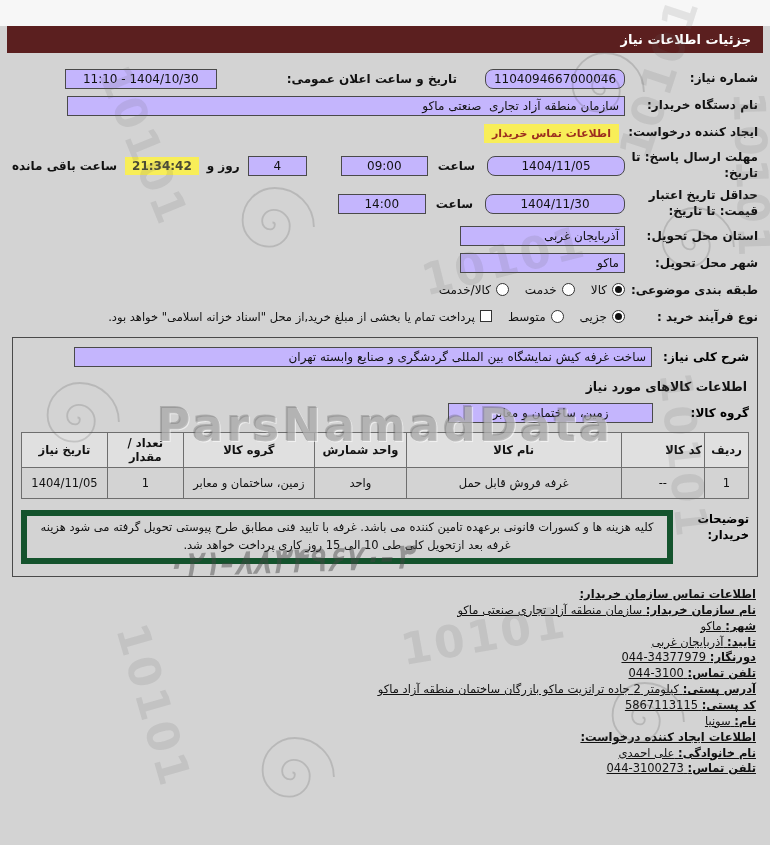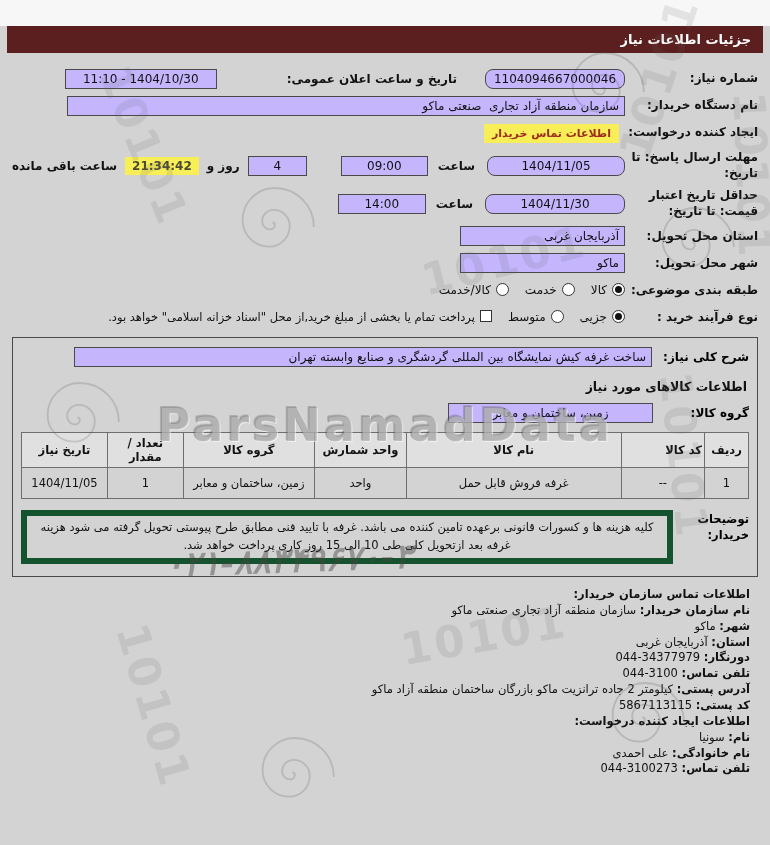--- a/index.html
+++ b/index.html
@@ -73,21 +73,21 @@
     text-align:center; height:31px; color:#111;
   }
   .col-row{width:44px;} .col-code{width:84px;text-align:right;} .col-name{width:216px;}
   .col-unit{width:92px;} .col-group{width:132px;} .col-qty{width:76px;} .col-date{width:86px;}
   .notes-row { display:flex; align-items:stretch; margin-top:11px; }
   .notes-lbl { font-weight:bold; width:76px; flex-shrink:0; font-size:11.5px; line-height:1.35; padding-top:2px; }
   .notes-box {
     border:6px solid #14532d; flex:1; padding:3px 10px; font-size:11.5px;
     line-height:1.55; text-align:center; color:#111; background:rgba(255,255,255,0.0);
   }
-  .contact { margin:10px 20px 0; font-size:11.5px; line-height:1.38; color:#111; position:relative; z-index:2; }
+  .contact { margin:10px 14px 0; font-size:11.5px; line-height:1.38; color:#111; position:relative; z-index:2;text-decoration:underline; }
   .cline { white-space:nowrap; }
   .cline b { font-weight:bold; }
   .chead { font-weight:bold; }
   
   .wm-layer { position:absolute; inset:0; pointer-events:none; z-index:3; }
   .wm-brand {
     position:absolute; top:398px; left:50%; transform:translateX(-50%);
     font-size:46px; font-weight:bold; letter-spacing:3px; direction:ltr;
     color:rgba(130,130,130,0.45);
     text-shadow:1px 1px 0 rgba(255,255,255,0.55), -1px -1px 0 rgba(60,60,60,0.25);
@@ -245,46 +245,46 @@
 
     <div class="cline">
       <b>نام سازمان خریدار:</b>
       <span>سازمان منطقه آزاد تجاری صنعتی ماکو</span>
     </div>
     <div class="cline">
       <b>شهر:</b>
       <span>ماکو</span>
     </div>
     <div class="cline">
-      <b>استان:</b>
+      <b>تایید:</b>
       <span>آذربایجان غربی</span>
     </div>
     <div class="cline">
       <b>دورنگار:</b>
       <span class="ltr">044-34377979</span>
     </div>
     <div class="cline">
       <b>تلفن تماس:</b>
       <span class="ltr">044-3100</span>
     </div>
     <div class="cline">
       <b>آدرس پستی:</b>
       <span>کیلومتر 2 جاده ترانزیت ماکو بازرگان ساختمان منطقه آزاد ماکو</span>
     </div>
     <div class="cline">
       <b>کد پستی:</b>
       <span class="ltr">5867113115</span>
     </div>
 
-    <div class="cline chead">اطلاعات ایجاد کننده درخواست:</div>
-
     <div class="cline">
       <b>نام:</b>
       <span>سونیا</span>
     </div>
+
+    <div class="cline chead">اطلاعات ایجاد کننده درخواست:</div>
     <div class="cline">
       <b>نام خانوادگی:</b>
       <span>علی احمدی</span>
     </div>
     <div class="cline">
       <b>تلفن تماس:</b>
       <span class="ltr">044-3100273</span>
     </div>
   </div>
 

